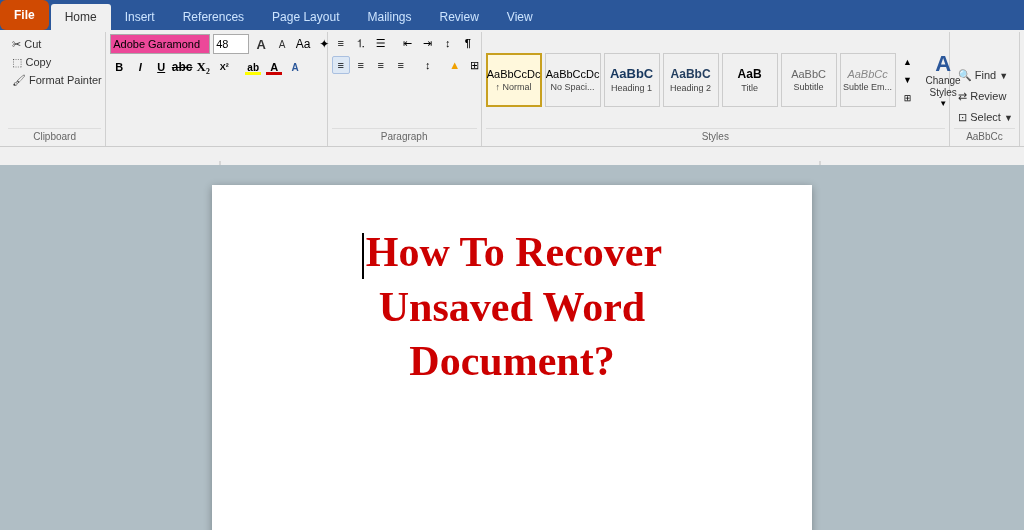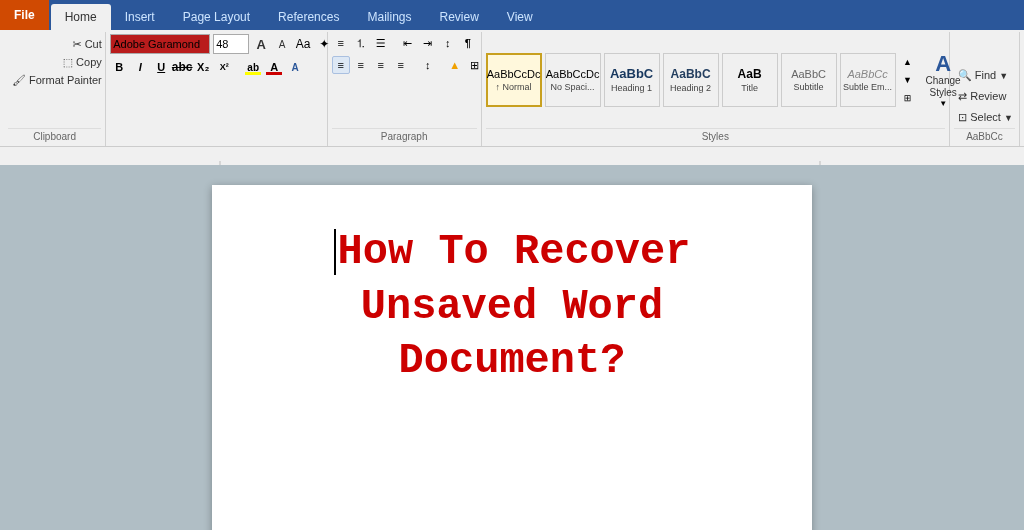--- a/index.html
+++ b/index.html
@@ -3,43 +3,43 @@
   <meta charset="utf-8">
   <style>
     * { margin: 0; padding: 0; box-sizing: border-box; }
     body { font-family: 'Segoe UI', Arial, sans-serif; background: #b0bec5; width: 1024px; height: 530px; overflow: hidden; }
 
     
     .ribbon-container { background: #2b579a; width: 100%; }
 
     
     .tab-bar { display: flex; align-items: flex-end; height: 30px; background: #2b579a; padding-left: 0; }
-    .tab { padding: 4px 14px; font-size: 12px; color: #cce4ff; cursor: pointer; height: 26px; display: flex; align-items: center; }
+    .tab { padding: 4px 14px; font-size: 12px; color: #cce4ff; cursor: pointer; height: 26px; display: flex; align-items: center; border-radius: 6px; }
     .tab.file { background: #d04a02; color: white; padding: 4px 14px; font-weight: 600; margin-right: 2px; height: 30px; }
     .tab.active { background: #f0f0f0; color: #333; border-radius: 3px 3px 0 0; }
 
     
     .ribbon { background: #f0f0f0; border-bottom: 1px solid #ccc; display: flex; align-items: stretch; padding: 2px 4px 0 4px; min-height: 88px; }
 
     .ribbon-group { display: flex; flex-direction: column; border-right: 1px solid #d0d0d0; padding: 2px 4px; min-width: fit-content; }
     .ribbon-group-content { display: flex; align-items: flex-start; flex: 1; gap: 2px; }
     .ribbon-group-label { font-size: 10px; color: #666; text-align: center; padding: 2px 0; border-top: 1px solid #ddd; margin-top: 2px; }
 
     
     .clipboard-group { min-width: 60px; }
     .paste-btn { display: flex; flex-direction: column; align-items: center; justify-content: center; cursor: pointer; padding: 2px 4px; border: 1px solid transparent; border-radius: 2px; }
     .paste-icon { width: 32px; height: 36px; display: flex; flex-direction: column; align-items: center; justify-content: center; }
     .paste-label { font-size: 11px; color: #333; margin-top: 1px; }
-    .small-btns { display: flex; flex-direction: column; gap: 1px; padding-top: 2px; align-items: flex-end; }
+    .small-btns { display: flex; flex-direction: column; gap: 1px; padding-top: 2px; }
     .small-btn { font-size: 11px; color: #333; cursor: pointer; padding: 1px 3px; border: 1px solid transparent; border-radius: 2px; white-space: nowrap; }
 
     
     .font-group { min-width: 180px; }
     .font-row { display: flex; align-items: center; gap: 3px; margin-bottom: 2px; }
-    .font-selector { width: 100px; height: 20px; font-size: 11px; border: 1px solid #aaa; background: #b91c1c; padding: 0 2px; }
+    .font-selector { width: 100px; height: 20px; font-size: 11px; border: 1px solid #aaa; background: #ec4899; padding: 0 2px; }
     .size-selector { width: 36px; height: 20px; font-size: 11px; border: 1px solid #aaa; background: white; padding: 0 2px; }
     .icon-btn { width: 18px; height: 18px; display: flex; align-items: center; justify-content: center; font-size: 11px; cursor: pointer; border: 1px solid transparent; border-radius: 2px; }
     .fmt-btn { width: 18px; height: 18px; display: flex; align-items: center; justify-content: center; font-size: 11px; font-weight: bold; cursor: pointer; border: 1px solid transparent; border-radius: 2px; }
 
     
     .para-group { min-width: 130px; }
     .para-row { display: flex; align-items: center; gap: 2px; margin-bottom: 2px; }
 
     
     .styles-group { min-width: 300px; }
@@ -55,40 +55,40 @@
     
     .change-styles-btn { display: flex; flex-direction: column; align-items: center; justify-content: center; cursor: pointer; padding: 4px 6px; border: 1px solid transparent; border-radius: 2px; font-size: 11px; }
 
     
     .big-a { font-size: 28px; font-weight: bold; color: #2b579a; line-height: 1; }
 
     
     .doc-area { background: #b0bec5; display: flex; justify-content: center; padding: 20px; flex: 1; height: calc(530px - 118px); }
     .page { background: white; width: 600px; min-height: 370px; box-shadow: 0 2px 8px rgba(0,0,0,0.3); display: flex; align-items: flex-start; justify-content: center; padding: 40px 60px; }
     .doc-content { width: 100%; text-align: center; }
-    .doc-title { font-family: Liberation Mono, monospace; font-size: 42px; font-weight: bold; color: #cc0000; line-height: 1.3; text-align: center; }
+    .doc-title { font-family: Liberation Serif, serif; font-size: 42px; font-weight: bold; color: #cc0000; line-height: 1.3; text-align: center; }
     .cursor-line { display: inline-block; width: 2px; height: 46px; background: black; vertical-align: middle; margin-right: 2px; }
 
     
     .ruler { height: 18px; background: #f0f0f0; border-bottom: 1px solid #ccc; width: 100%; position: relative; }
 
     .aa-btn { font-size: 13px; font-weight: bold; color: #333; }
     .aa-small { font-size: 10px; color: #333; }
   </style>
 </head>
 <body>
 
 <div class="ribbon-container">
 
   <div class="tab-bar">
     <div class="tab file">File</div>
     <div class="tab active">Home</div>
     <div class="tab">Insert</div>
+    <div class="tab">References</div>
     <div class="tab">Page Layout</div>
-    <div class="tab">References</div>
     <div class="tab">Mailings</div>
     <div class="tab">Review</div>
     <div class="tab">View</div>
   </div>
 
   <div class="ribbon">
 
     <div class="ribbon-group clipboard-group">
       <div class="ribbon-group-content">
         <div class="small-btns">
@@ -108,21 +108,21 @@
           <div class="icon-btn aa-btn" title="Grow Font">A</div>
           <div class="icon-btn aa-small" title="Shrink Font">A</div>
           <div class="icon-btn" title="Change Case" style="font-size:12px;">Aa</div>
           <div class="icon-btn" title="Clear Formatting" style="font-size:12px;">✦</div>
         </div>
         <div class="font-row">
           <div class="fmt-btn" style="font-weight:bold;">B</div>
           <div class="fmt-btn" style="font-style:italic;">I</div>
           <div class="fmt-btn" style="text-decoration:underline;">U</div>
           <div class="fmt-btn" style="text-decoration:line-through;font-size:12px;">abc</div>
-          <div class="fmt-btn" style="font-size:11px;">X₂</div>
+          <div class="fmt-btn" style="font-size:13px;font-family:Liberation Serif, serif;">X₂</div>
           <div class="fmt-btn" style="font-size:9px;">X²</div>
           <div style="width:1px;background:#ccc;margin:1px 2px;"></div>
           <div class="fmt-btn" style="font-size:10px;position:relative;">
             <span>ab</span>
               <span style="position:absolute;bottom:0;left:0;right:0;height:3px;background:#ffff00;"></span>
           </div>
           <div class="fmt-btn" style="font-size:11px;font-weight:bold;position:relative;">
             <span>A</span>
               <span style="position:absolute;bottom:0;left:0;right:0;height:3px;background:#cc0000;"></span>
           </div>

